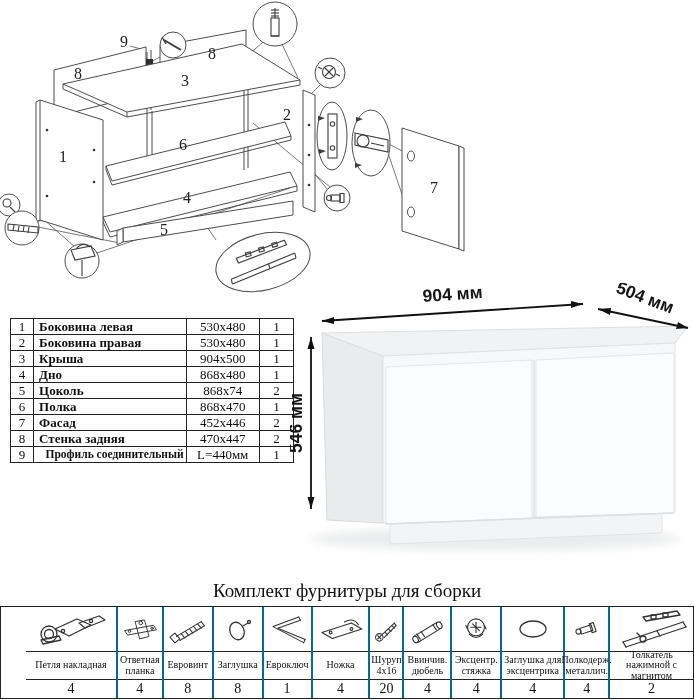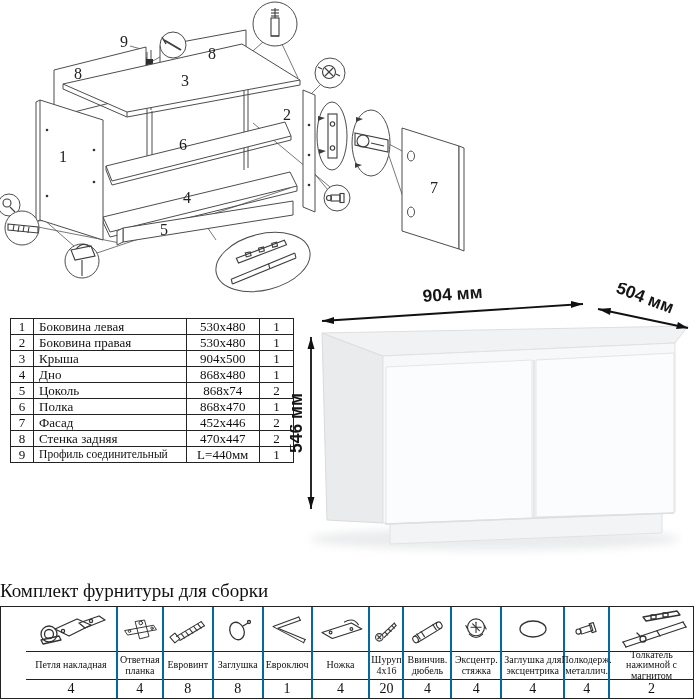--- a/index.html
+++ b/index.html
@@ -15,28 +15,28 @@
   #exploded .thick{fill:none;stroke:#4d4d4d;stroke-width:1;}
   #exploded .lead{stroke:#555;stroke-width:.8;fill:none;}
   #exploded .callout{fill:#fff;stroke:#4d4d4d;stroke-width:1;}
   #exploded .hw{stroke:#3d3d3d;stroke-width:1.1;fill:none;}
   #exploded .hwf{fill:#3d3d3d;stroke:none;}
   #exploded text{font-family:"Liberation Serif",serif;font-size:16px;fill:#222;text-anchor:middle;}
   
   #parts{left:10px;top:318px;border-collapse:collapse;table-layout:fixed;width:284px;}
   #parts td{border:1px solid #222;height:15px;padding:0 2px;font-size:13px;line-height:1;overflow:hidden;white-space:nowrap;}
   #parts td.c{text-align:center;}
-  #parts td.nm{padding-left:5px;}
-  #parts tr:last-child td.nm{font-size:11.5px;}
+  #parts td.nm{padding-left:5px;font-weight:bold;}
+  #parts tr:last-child td.nm{font-size:11.5px;text-align:right;}
   
   #assembled{left:290px;top:283px;}
   #assembled .dim{stroke:#111;stroke-width:1.8;fill:none;}
   #assembled .dimt{font-family:"Liberation Sans",sans-serif;font-weight:700;font-size:17.5px;fill:#151515;text-anchor:middle;}
   
-  #kit-title{top:580px;left:0;width:100%;font-size:19px;color:#111;}
+  #kit-title{top:580px;left:0;width:100%;text-align:center;font-size:19px;color:#111;}
   #kit{left:0;top:606px;width:692px;border:1px solid #222;display:flex;align-items:stretch;}
   .hw-col{border-left:2px solid #0369a1;display:flex;flex-direction:column;min-width:0;}
   .hw-col:first-child{border-left:none;padding-left:25px;}
   .hw-icon{height:44px;border-bottom:1px solid #222;display:flex;align-items:center;justify-content:center;}
   .hw-name{height:27px;border-bottom:1px solid #222;display:flex;align-items:center;justify-content:center;
            text-align:center;font-size:10px;line-height:1.05;padding:0 1px;}
   .hw-qty{height:18px;display:flex;align-items:center;justify-content:center;font-size:14px;}
   .hw-icon svg{stroke:#333;fill:none;stroke-width:1.3;stroke-linecap:round;stroke-linejoin:round;}
 </style>
 </head>

